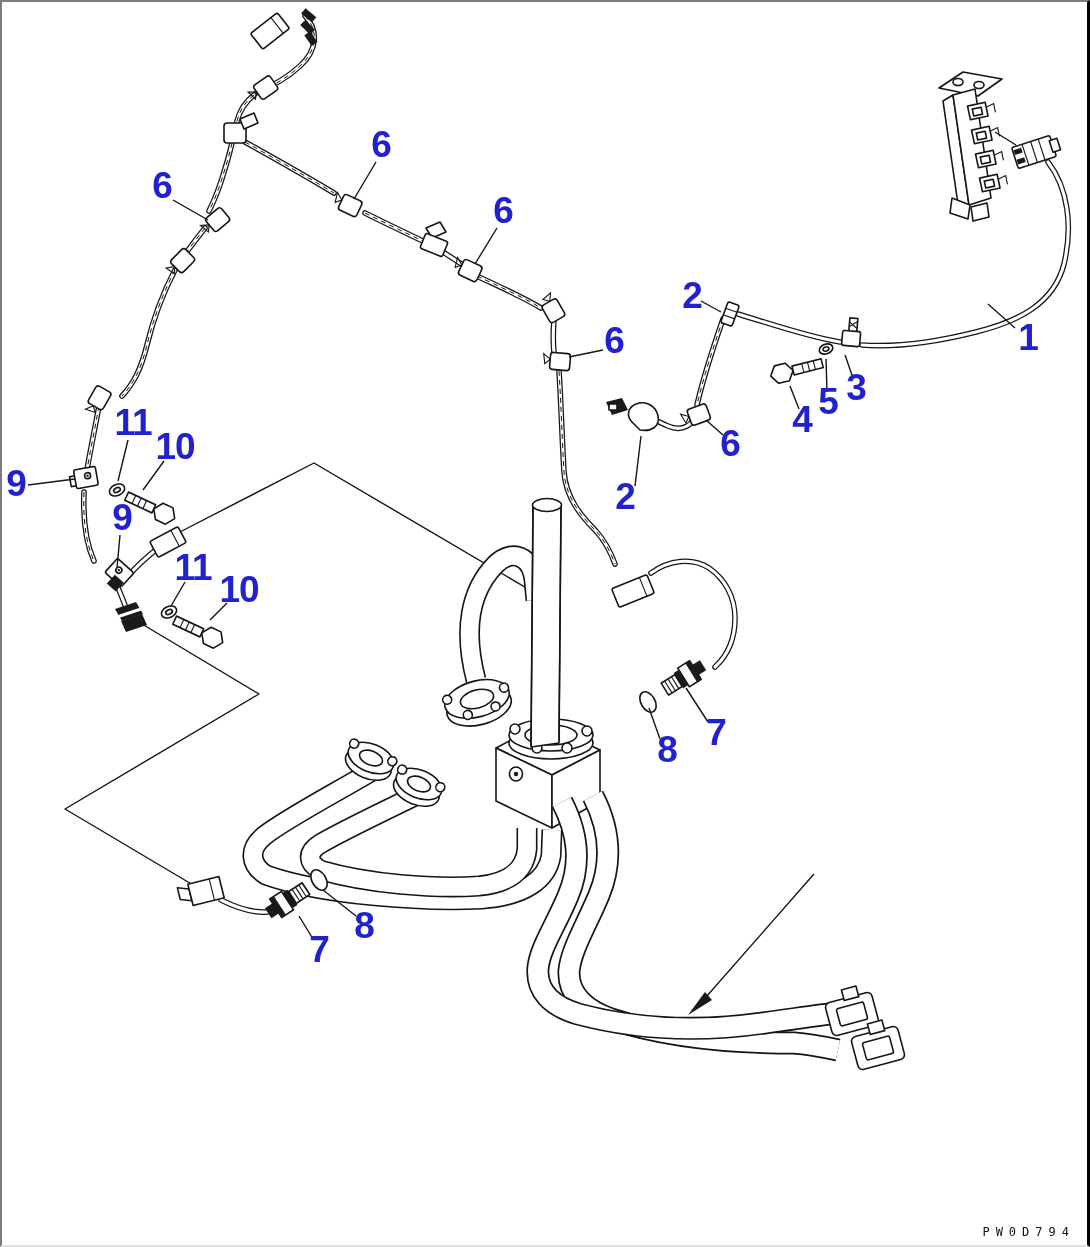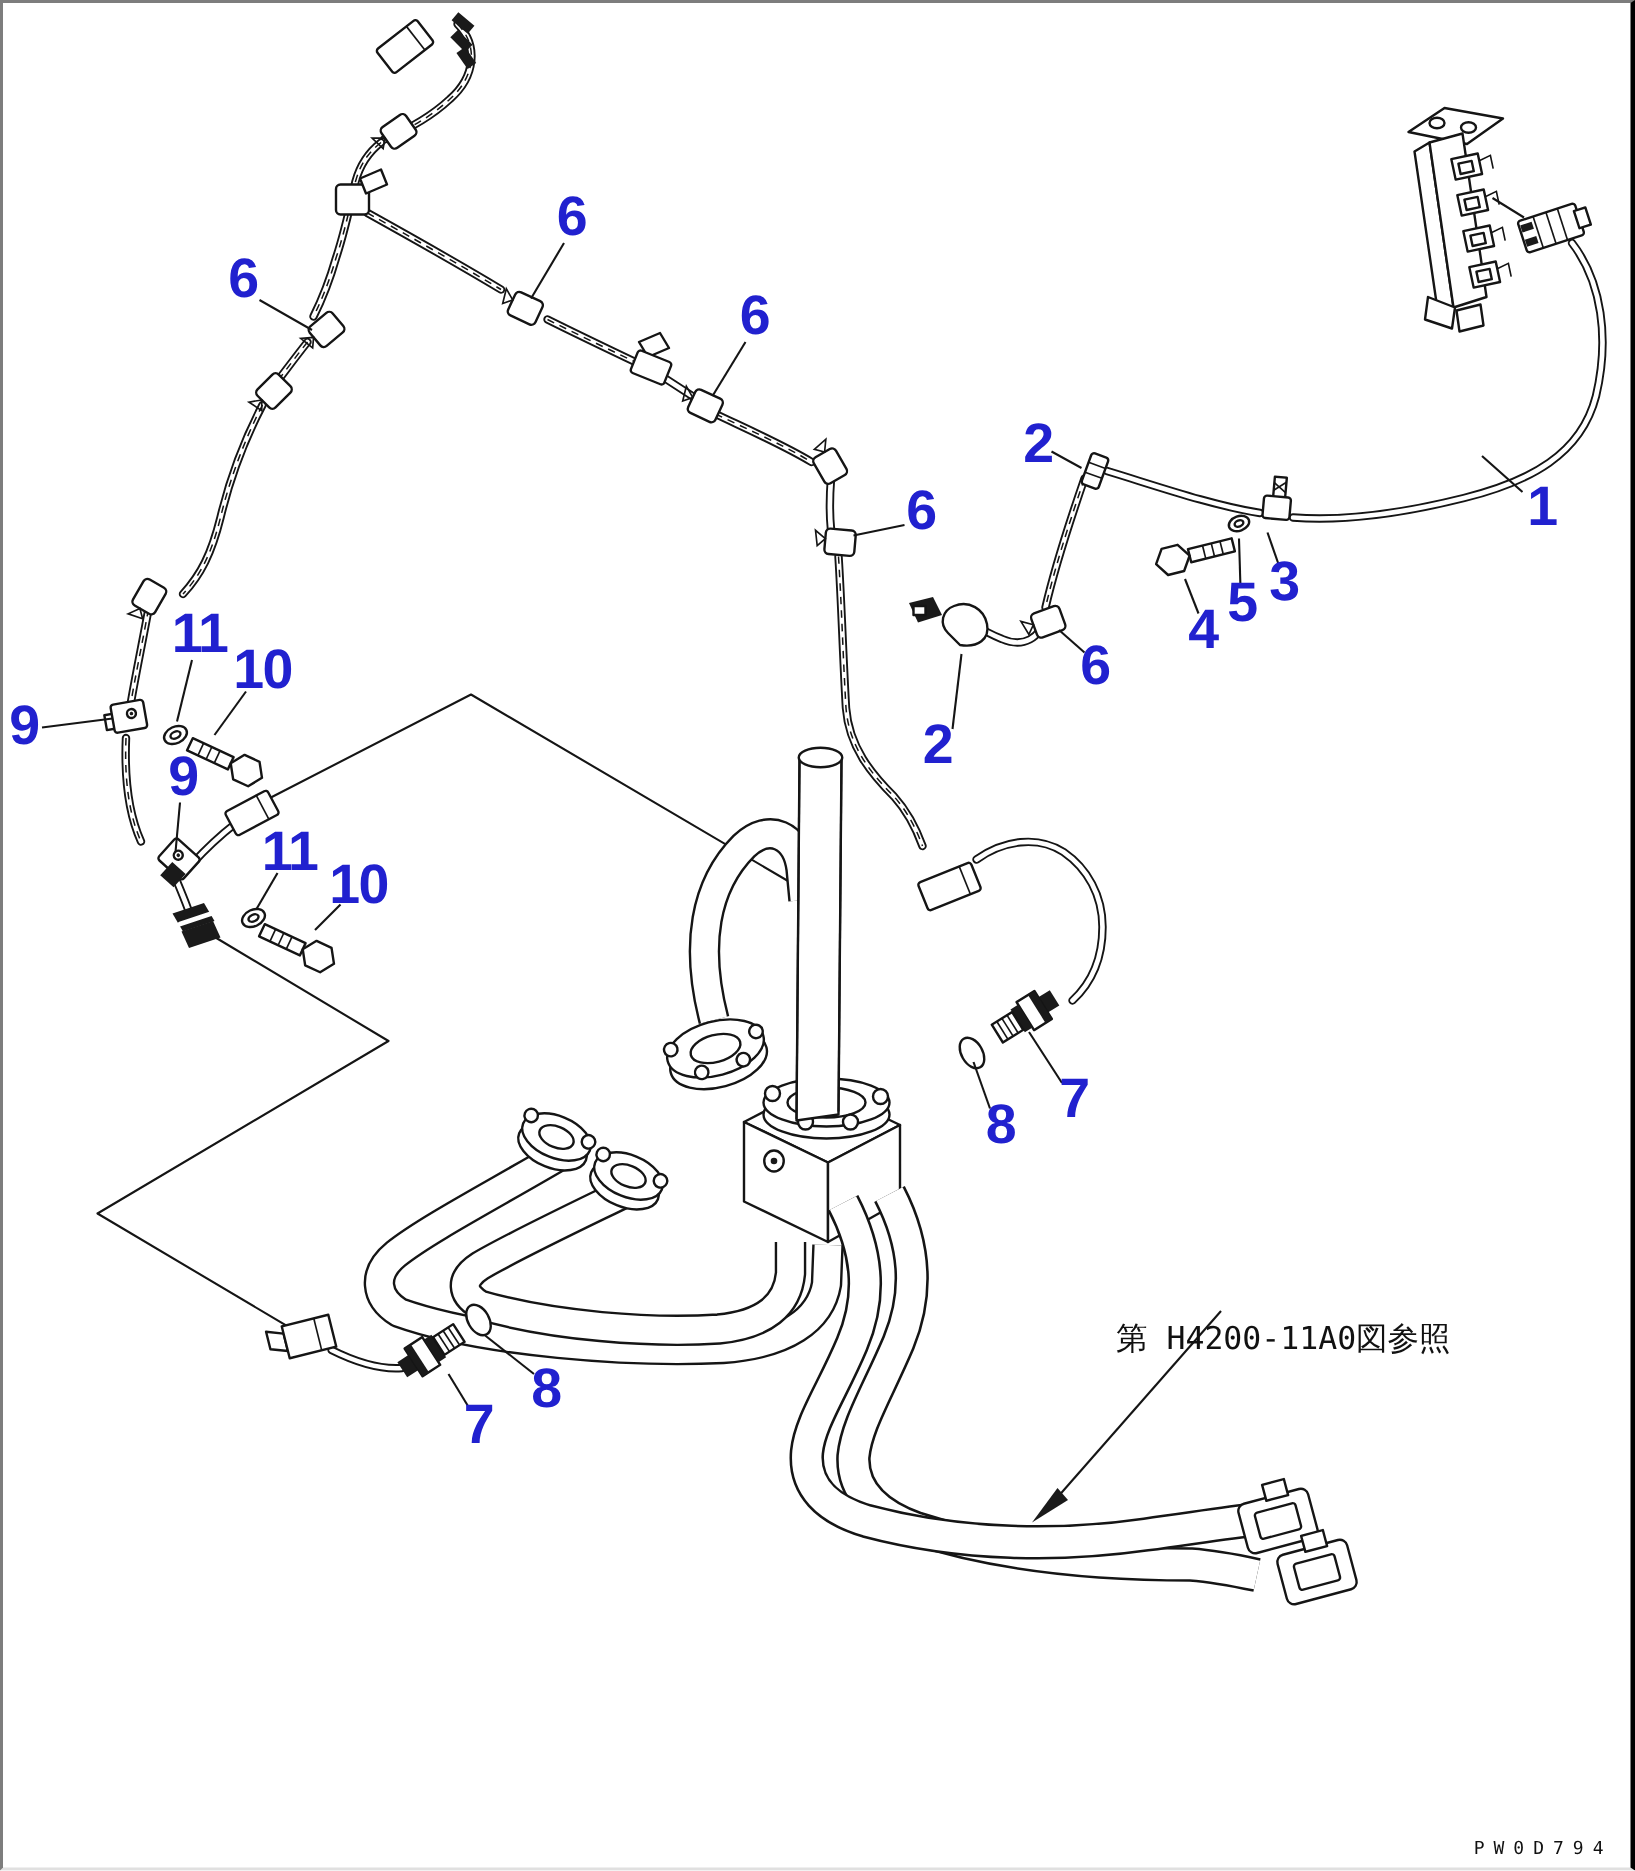--- a/index.html
+++ b/index.html
@@ -478,17 +478,16 @@
       <div class="callout" style="left: 317px; top: 950px; color: rgb(33, 33, 207);">7</div>
       <div class="callout" style="left: 14px; top: 484px; color: rgb(33, 33, 207);">9</div>
       <div class="callout" style="left: 120px; top: 518px; color: rgb(33, 33, 207);">9</div>
       <div class="callout" style="left: 173px; top: 447px; color: rgb(33, 33, 207);">10</div>
       <div class="callout" style="left: 237px; top: 590px; color: rgb(33, 33, 207);">10</div>
       <div class="callout" style="left: 131px; top: 423px; color: rgb(33, 33, 207);">11</div>
       <div class="callout" style="left: 191px; top: 568px; color: rgb(33, 33, 207);">11</div>
     </div>
 
   <div class="note">
-    <div>第 H4200-11A0図参照</div>
   </div>
 
   <div class="footer">PW0D794</div>
 </div>
 
 </body></html>

